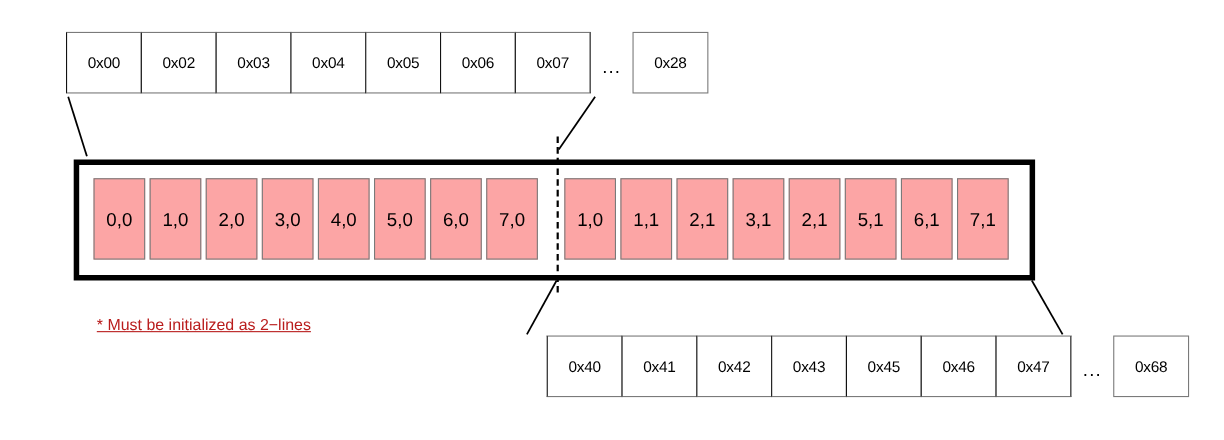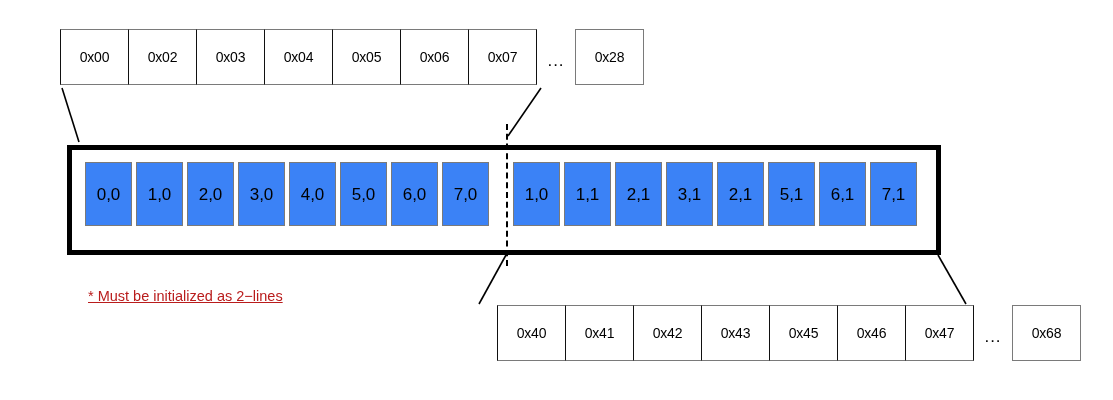--- a/index.html
+++ b/index.html
@@ -78,24 +78,24 @@
   #line-buffer-inner {
     position: absolute;
     left: 13px;
     top: 12px;
     height: 78px;
     display: flex;
     align-items: stretch;
   }
   .word-cell {
     width: 47px;
-    height: 64px;
+    height: 74px;
     box-sizing: border-box;
     border: 1px solid #7a7a7a;
-    background: #3b82f6;
+    background: #fca5a5;
     display: flex;
     align-items: center;
     justify-content: center;
     font-size: 17px;
     line-height: 1;
     margin-right: 4px;
   }
   .word-cell.half-break { margin-right: 24px; }
 
   

